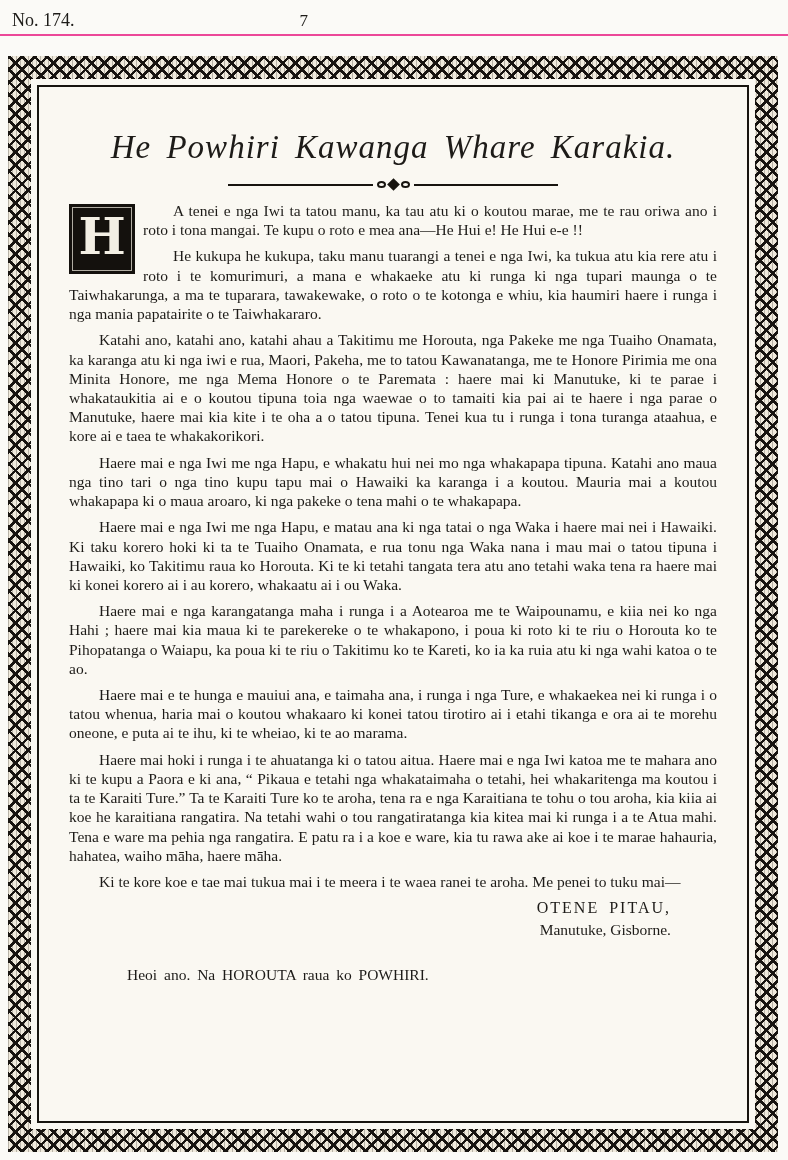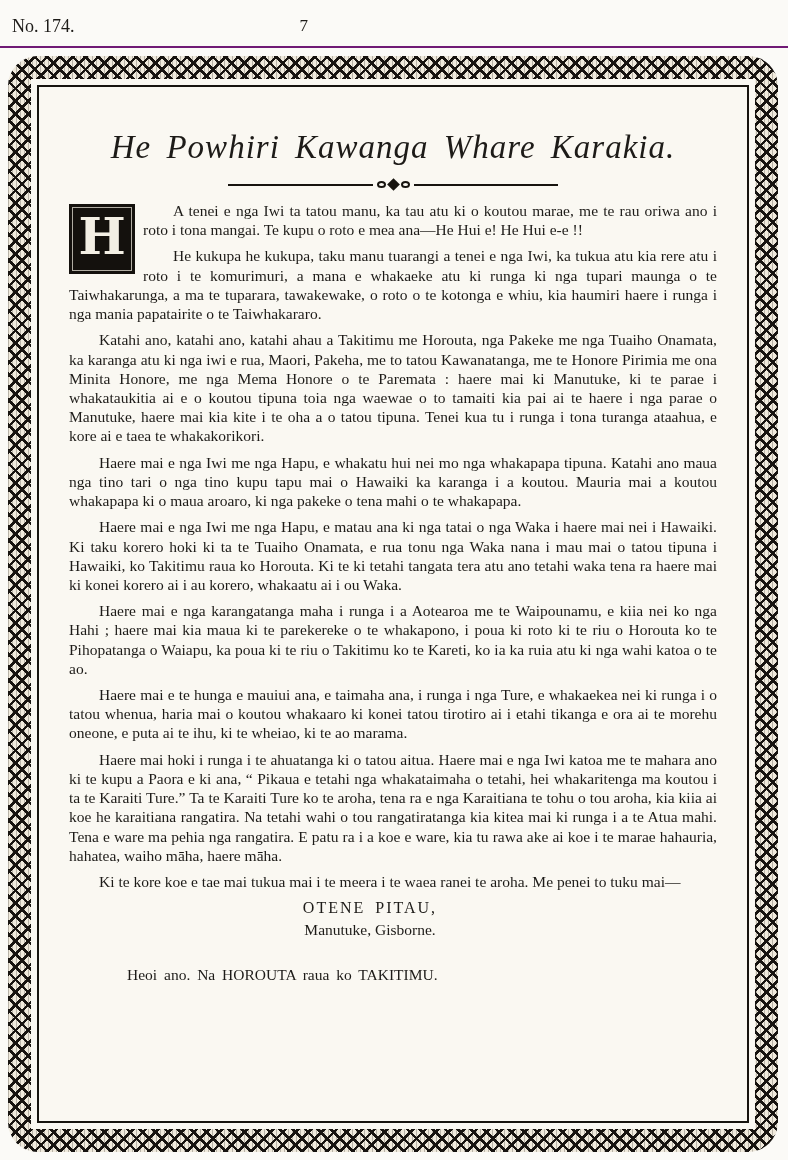--- a/index.html
+++ b/index.html
@@ -8,24 +8,24 @@
     height:1160px;
     background:#fbfaf7;
     font-family:"Liberation Serif", serif;
     color:#1d1b18;
     position:relative;
     overflow:hidden;
   }
   
   .runhead {
     display:flex;
-    align-items:center;
+    align-items:flex-end;
     padding:9px 12px 3px 12px;
-    border-bottom:2px solid #701a75;
-    height:48px;
+    border-bottom:2px solid #ec4899;
+    height:36px;
   }
   .issue { font-size:18px; width:150px; }
   .masthead {
     flex:1;
     text-align:center;
     font-size:19px;
     letter-spacing:3px;
     word-spacing:8px;
   }
   .folio { width:150px; text-align:right; font-size:17px; padding-right:4px; }
@@ -34,21 +34,20 @@
   .frame {
     position:absolute;
     left:8px; top:56px;
     width:770px; height:1096px;
     padding:23px;
     background-color:#efe9dc;
     background-image:
       repeating-linear-gradient(45deg,  #171310 0 2.6px, rgba(0,0,0,0) 2.6px 9px),
       repeating-linear-gradient(135deg, #171310 0 2.6px, rgba(0,0,0,0) 2.6px 9px),
       repeating-linear-gradient(90deg,  rgba(23,19,16,.25) 0 1px, rgba(0,0,0,0) 1px 4px);
-    border-radius: 30px;
   }
   .gap { width:100%; height:100%; background:#faf8f2; padding:6px; }
   .inner {
     width:100%; height:100%;
     border:2px solid #17140f;
     background:#faf8f2;
     padding:16px 30px 10px 30px;
   }
 
   
@@ -104,21 +103,21 @@
     text-align:center;
     box-shadow:
       inset 0 0 0 3px #14110d,
       inset 0 0 0 4px rgba(243,239,228,.7),
       inset 10px 10px 0 -8px #f3efe4,
       inset -10px -10px 0 -8px #f3efe4,
       inset -10px 10px 0 -8px #f3efe4,
       inset 10px -10px 0 -8px #f3efe4;
   }
   .closing { margin-bottom:2px; }
-  .sig-block { text-align:center; padding-right:46px; margin-top:4px; }
+  .sig-block { text-align:right; padding-right:46px; margin-top:4px; }
   .sig-name { font-size:16px; letter-spacing:2px; word-spacing:4px; }
   .sig-loc  { font-size:15.5px; padding-right:-10px; margin-top:2px; }
   .footer-line {
     margin-top:26px;
     margin-left:58px;
     font-size:15.5px;
     word-spacing:3px;
   }
 </style>
 </head>
@@ -157,18 +156,18 @@
         <p>Haere mai e nga karangatanga maha i runga i a Aotearoa me te Waipounamu, e kiia nei ko nga Hahi ; haere mai kia maua ki te parekereke o te whakapono, i poua ki roto ki te riu o Horouta ko te Pihopatanga o Waiapu, ka poua ki te riu o Takitimu ko te Kareti, ko ia ka ruia atu ki nga wahi katoa o te ao.</p>
         <p>Haere mai e te hunga e mauiui ana, e taimaha ana, i runga i nga Ture, e whakaekea nei ki runga i o tatou whenua, haria mai o koutou whakaaro ki konei tatou tirotiro ai i etahi tikanga e ora ai te morehu oneone, e puta ai te ihu, ki te wheiao, ki te ao marama.</p>
         <p>Haere mai hoki i runga i te ahuatanga ki o tatou aitua.  Haere mai e nga Iwi katoa me te mahara ano ki te kupu a Paora e ki ana, “ Pikaua e tetahi nga whakataimaha o tetahi, hei whakaritenga ma koutou i ta te Karaiti Ture.”  Ta te Karaiti Ture ko te aroha, tena ra e nga Karaitiana te tohu o tou aroha, kia kiia ai koe he karaitiana rangatira.  Na tetahi wahi o tou rangatiratanga kia kitea mai ki runga i a te Atua mahi.  Tena e ware ma pehia nga rangatira.  E patu ra i a koe e ware, kia tu rawa ake ai koe i te marae hahauria, hahatea, waiho māha, haere māha.</p>
         <p class="closing">Ki te kore koe e tae mai tukua mai i te meera i te waea ranei te aroha.  Me penei to tuku mai—</p>
 
         <div class="sig-block">
           <div class="sig-name">OTENE PITAU,</div>
           <div class="sig-loc">Manutuke, Gisborne.</div>
         </div>
 
-        <div class="footer-line">Heoi ano.  Na HOROUTA raua ko TAKITIMU.</div>
+        <div class="footer-line">Heoi ano.  Na HOROUTA raua ko POWHIRI.</div>
       </div>
 
     </div>
   </div>
 </div>
 
 </body></html>

